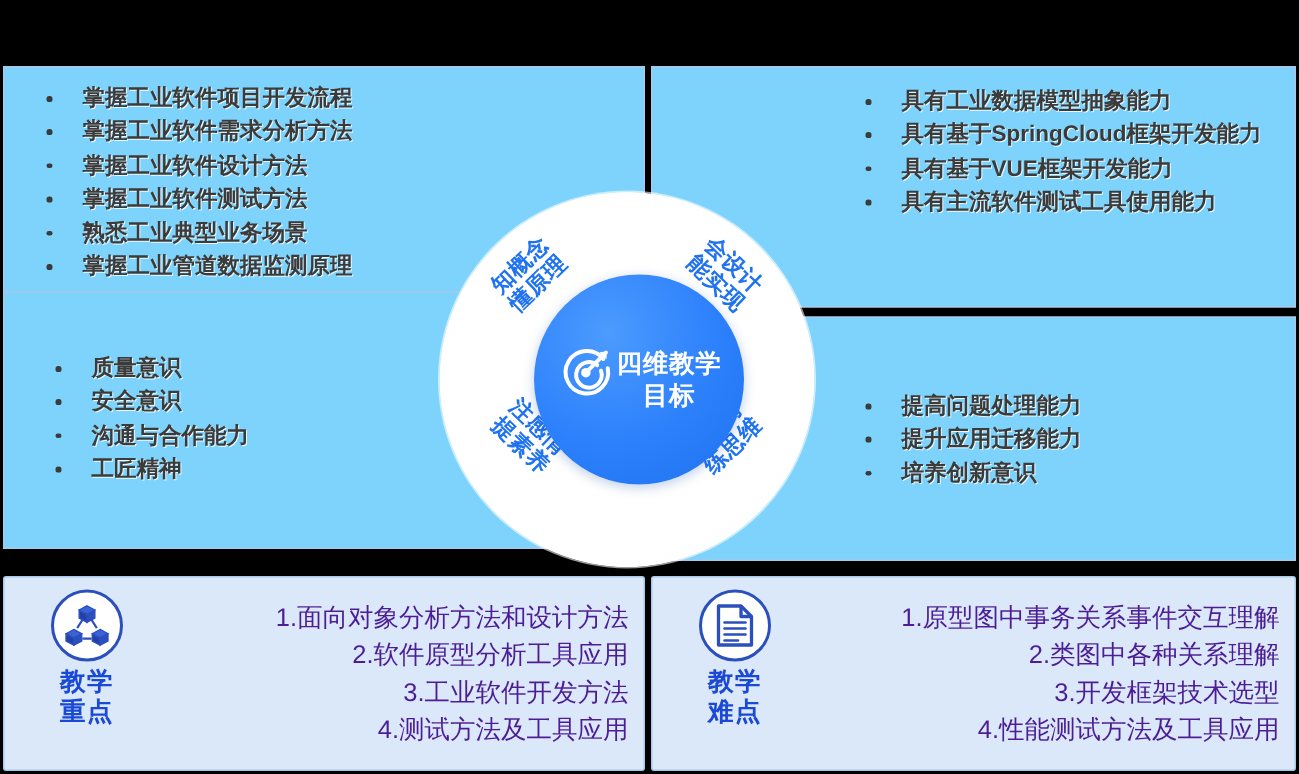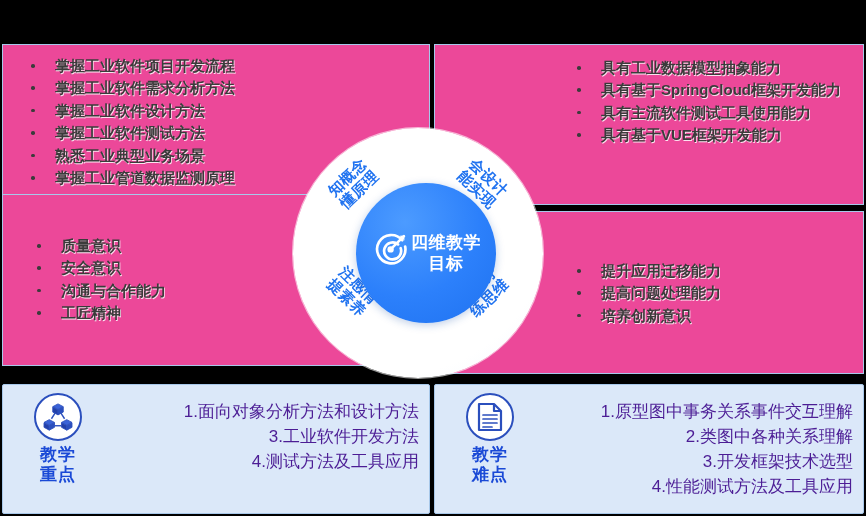--- a/index.html
+++ b/index.html
@@ -20,21 +20,21 @@
     white-space:nowrap;
   }
 
   
   .grid{
     position:absolute;left:0;top:44px;width:866px;height:332px;
     background:#000;
   }
   .quad{
     position:absolute;
-    background:#ec4899;
+    background:#7dd3fc;
     border:1px solid #a8c8ea;
     box-sizing:border-box;
     overflow:hidden;
   }
   .q-tl{left:2px;top:0px;width:428px;height:161px;}
   .q-tr{left:434px;top:0px;width:430px;height:161px;}
   .q-bl{left:2px;top:150px;width:428px;height:172px;}
   .q-br{left:434px;top:167px;width:430px;height:163px;}
 
   .bullets{
@@ -149,38 +149,38 @@
         <li>掌握工业软件测试方法</li>
         <li>熟悉工业典型业务场景</li>
         <li>掌握工业管道数据监测原理</li>
       </ul>
     </div>
 
     <div class="quad q-tr">
       <ul class="bullets">
         <li>具有工业数据模型抽象能力</li>
         <li>具有基于SpringCloud框架开发能力</li>
+        <li>具有基于VUE框架开发能力</li>
         <li>具有主流软件测试工具使用能力</li>
-        <li>具有基于VUE框架开发能力</li>
       </ul>
     </div>
 
     <div class="quad q-bl">
       <ul class="bullets">
         <li>质量意识</li>
         <li>安全意识</li>
         <li>沟通与合作能力</li>
         <li>工匠精神</li>
       </ul>
     </div>
 
     <div class="quad q-br">
       <ul class="bullets">
+        <li>提高问题处理能力</li>
         <li>提升应用迁移能力</li>
-        <li>提高问题处理能力</li>
         <li>培养创新意识</li>
       </ul>
     </div>
 
     <div class="center-wrap">
       <div class="outer-circle"></div>
 
       <div class="ring-label rl-tl">
         <div>知概念</div>
         <div>懂原理</div>
@@ -240,20 +240,21 @@
             </g>
           </svg>
         </div>
         <div class="bbox-tag">
           <div>教学</div>
           <div>重点</div>
         </div>
       </div>
       <ul class="bbox-list">
         <li><span class="num">1.</span><span>面向对象分析方法和设计方法</span></li>
+        <li><span class="num">2.</span><span>软件原型分析工具应用</span></li>
         <li><span class="num">3.</span><span>工业软件开发方法</span></li>
         <li><span class="num">4.</span><span>测试方法及工具应用</span></li>
       </ul>
     </div>
 
     <div class="bbox bbox-right">
       <div class="bbox-icon-col">
         <div class="icon-circle">
           <svg width="28" height="30" viewBox="0 0 28 30">
             <path d="M3 2 H18 L25 9 V28 H3 Z" fill="#ffffff" stroke="#2b4fbd" stroke-width="2.2" stroke-linejoin="round"></path>

